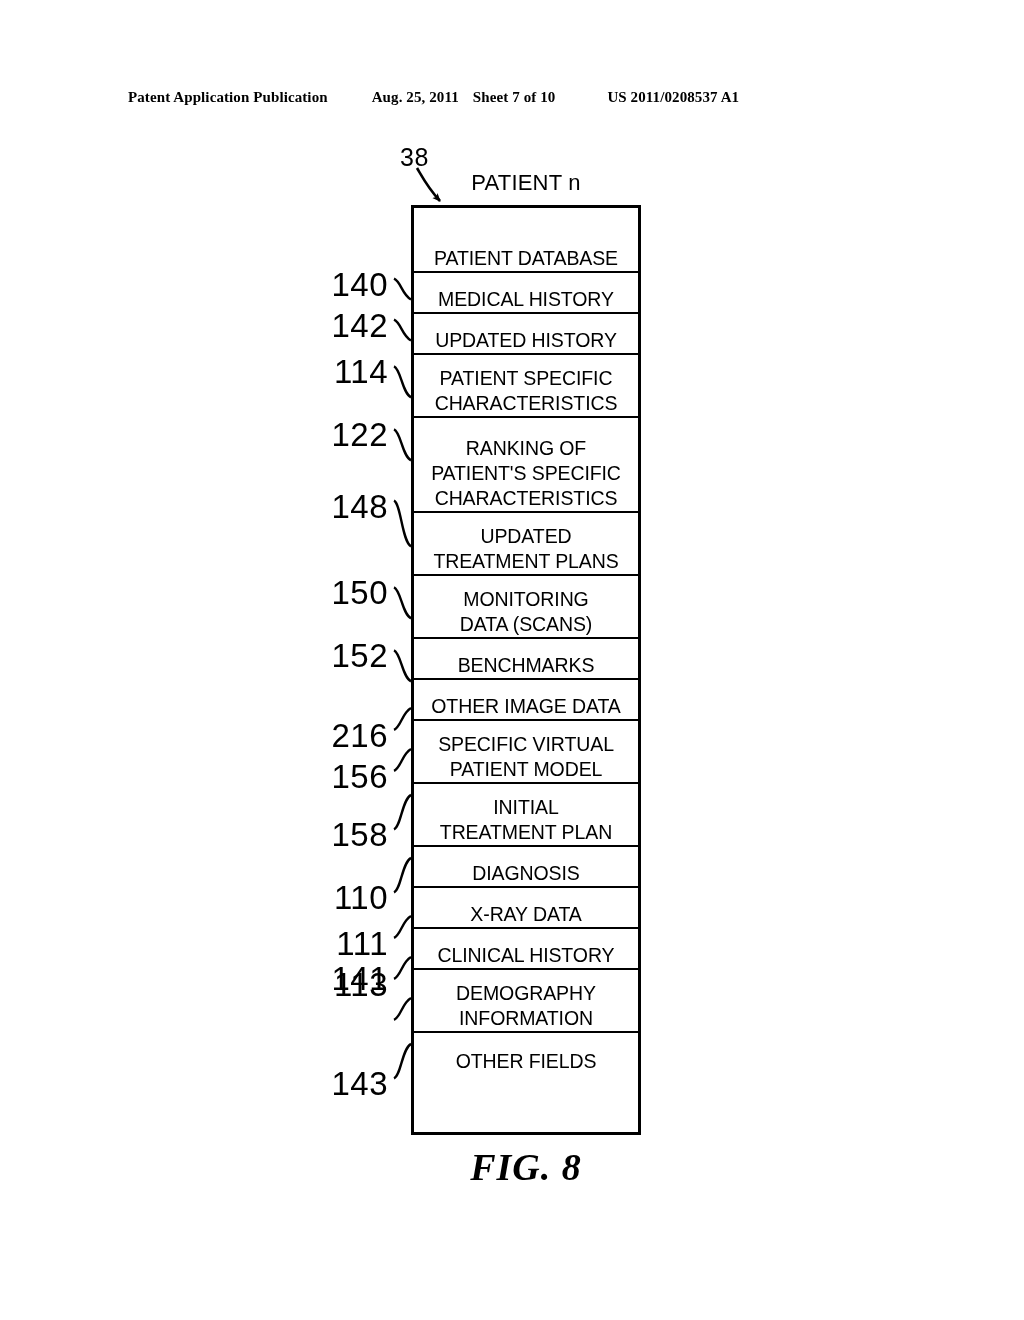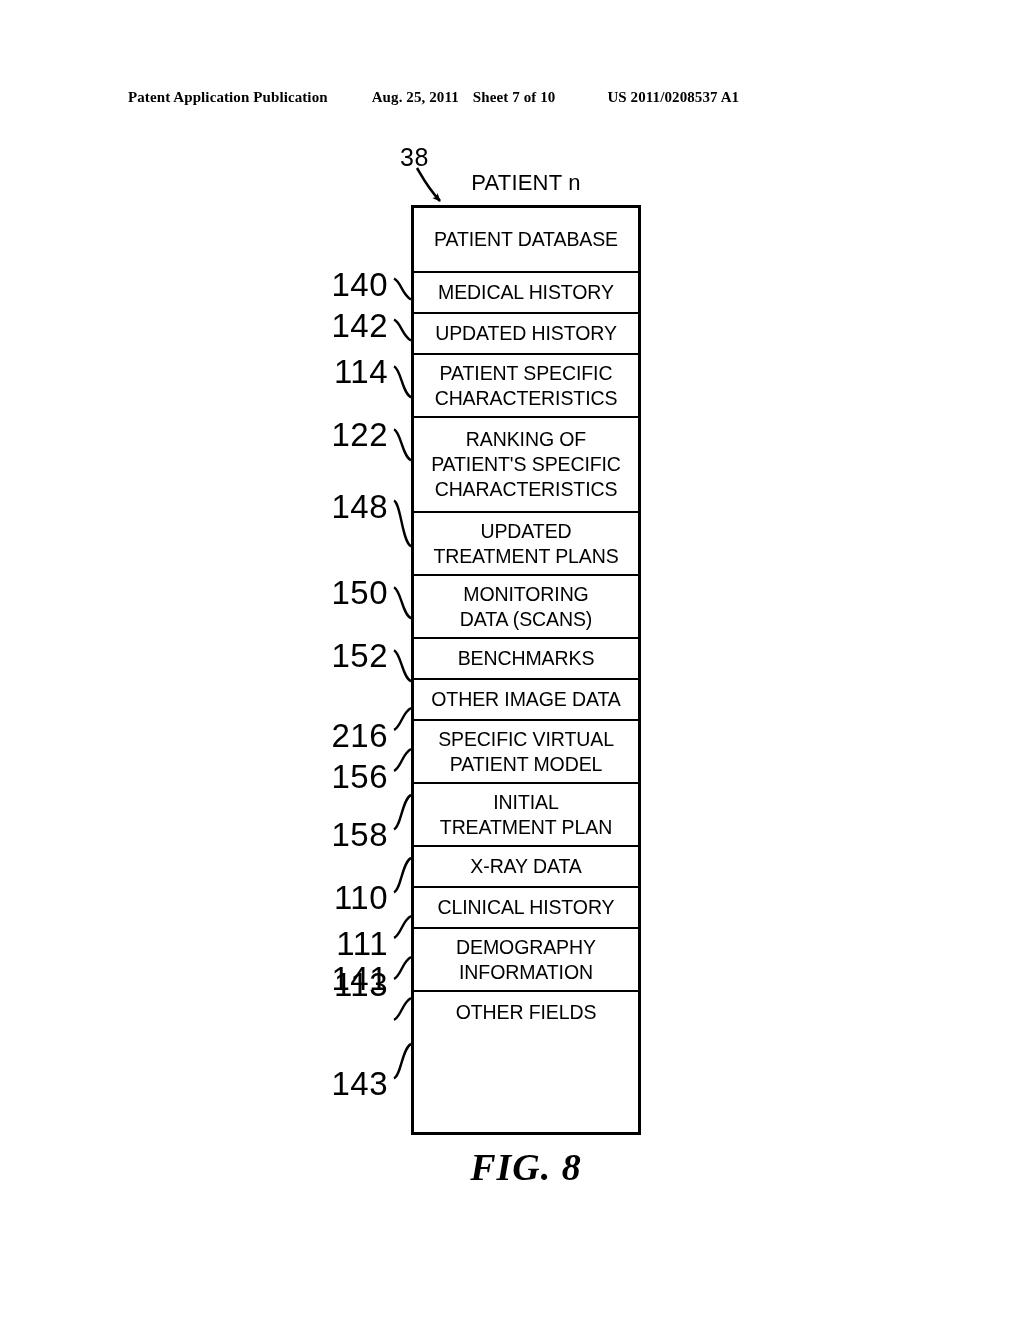--- a/index.html
+++ b/index.html
@@ -77,21 +77,21 @@
     border: 3px solid #000000;
     background: #ffffff;
   }
   .db-row {
     box-sizing: border-box;
     width: 100%;
     border-bottom: 2px solid #000000;
     display: flex;
     flex-direction: column;
     align-items: center;
-    justify-content: center;
+    justify-content: flex-end;
     text-align: center;
     font-size: 19.5px;
     line-height: 25px;
     letter-spacing: -0.1px;
     white-space: nowrap;
   }
   .db-row:last-child { border-bottom: none; }
   .db-row .ln { display: block; }
 
   .h1 { height: 65px; }   
@@ -185,20 +185,23 @@
       <div class="db-row r1">
         <span class="ln">OTHER IMAGE DATA</span>
       </div>
       <div class="db-row r2">
         <span class="ln">SPECIFIC VIRTUAL</span>
         <span class="ln">PATIENT MODEL</span>
       </div>
       <div class="db-row r2">
         <span class="ln">INITIAL</span>
         <span class="ln">TREATMENT PLAN</span>
+      </div>
+      <div class="db-row r1">
+        <span class="ln">DIAGNOSIS</span>
       </div>
       <div class="db-row r1">
         <span class="ln">X-RAY DATA</span>
       </div>
       <div class="db-row r1">
         <span class="ln">CLINICAL HISTORY</span>
       </div>
       <div class="db-row r2">
         <span class="ln">DEMOGRAPHY</span>
         <span class="ln">INFORMATION</span>

